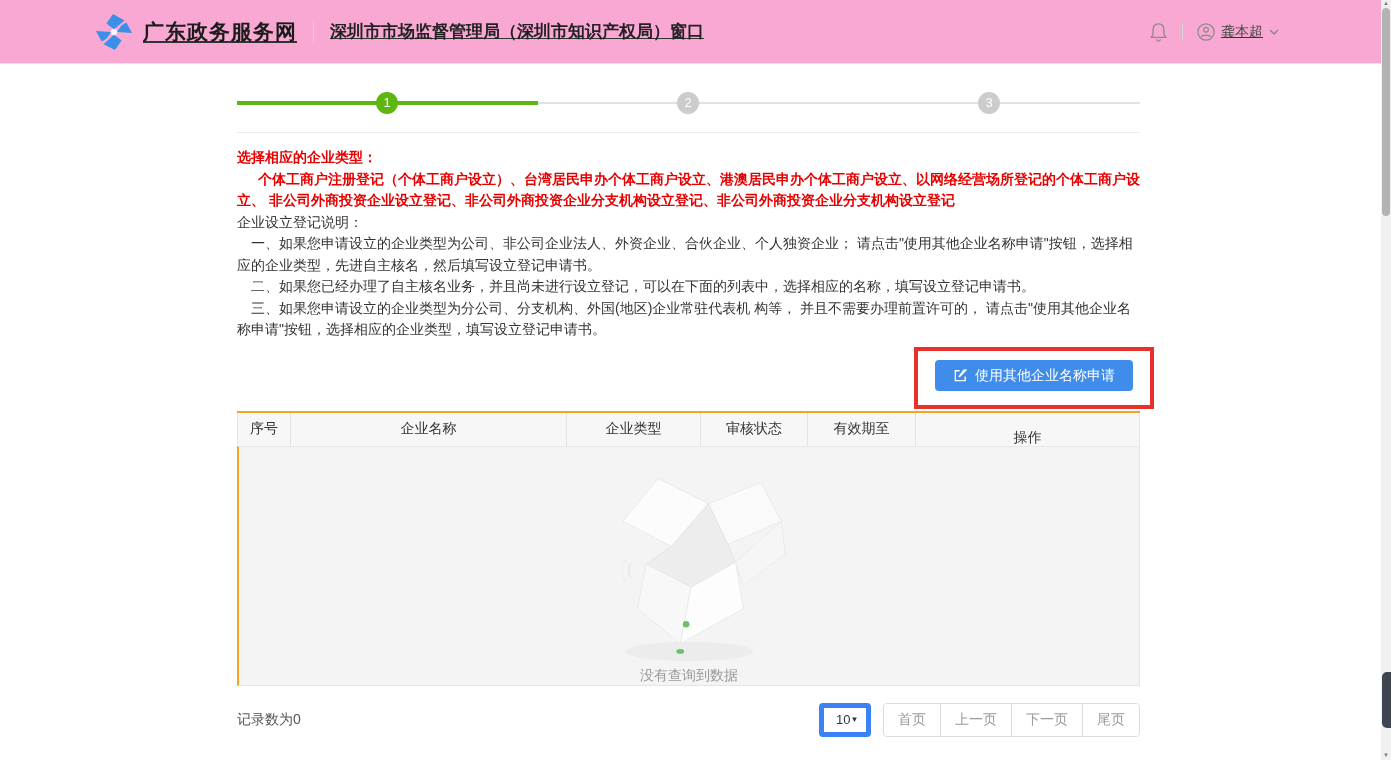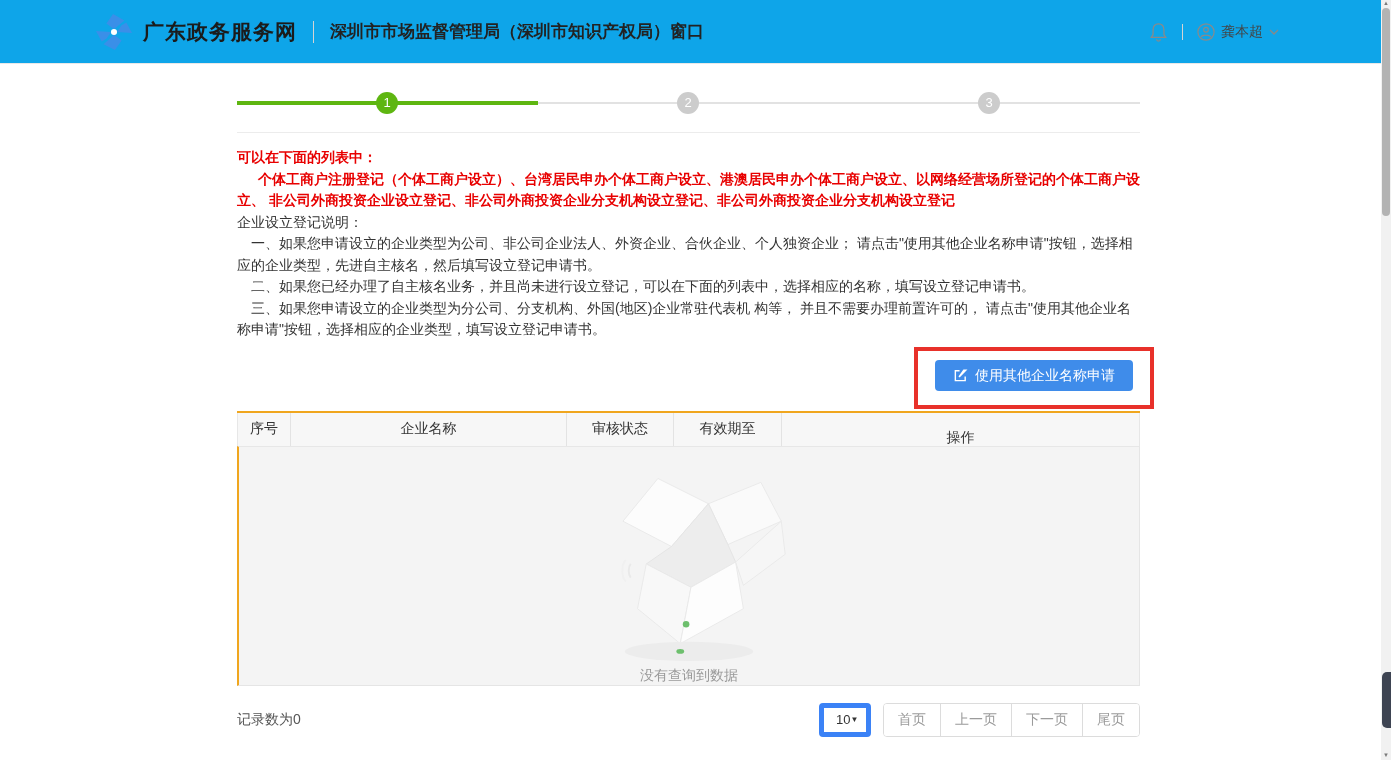--- a/index.html
+++ b/index.html
@@ -2,21 +2,21 @@
 <html><head>
 <meta charset="utf-8">
 <style>
   * { margin:0; padding:0; box-sizing:border-box; }
   html,body { width:1391px; height:760px; }
   body { font-family:"Liberation Sans","DejaVu Sans",sans-serif; background:#fff; color:#333; overflow:hidden; }
   .page { position:relative; width:1391px; height:760px; background:#fff; }
 
   
   header { height:64px; display:flex; align-items:center; justify-content:space-between;
-           border-bottom:1px solid #e8e8e8; background:#0ea5e9; padding:0 112px 0 95px; }
+           border-bottom:1px solid #e8e8e8; background:#f9a8d4; padding:0 112px 0 95px;text-decoration:underline; }
   .h-left { display:flex; align-items:center; }
   .brand-logo { width:38px; height:38px; margin-right:10px; }
   .brand-name { font-size:21px; font-weight:bold; color:#1b1b1b; letter-spacing:1px; }
   .vsep { width:1px; height:22px; background:#d4d4d4; margin:0 16px; }
   .window-title { font-size:17px; font-weight:bold; color:#222; }
   .h-right { display:flex; align-items:center; color:#666; font-size:14px; }
   .bell { width:19px; height:20px; cursor:pointer; }
   .h-right .vsep { margin:0 14px; height:16px; }
   .user-ic { width:18px; height:18px; margin-right:6px; }
   .user-name { color:#444; }
@@ -137,21 +137,21 @@
         <div class="line-green"></div>
         <div class="line-gray"></div>
         <div class="step-dot active dot1">1</div>
         <div class="step-dot dot2">2</div>
         <div class="step-dot dot3">3</div>
       </div>
       <div class="steps-divider"></div>
     </section>
 
     <section class="notice">
-      <p class="red-title">可以在下面的列表中：</p>
+      <p class="red-title">选择相应的企业类型：</p>
       <p class="red-body">个体工商户注册登记（个体工商户设立）、台湾居民申办个体工商户设立、港澳居民申办个体工商户设立、以网络经营场所登记的个体工商户设立、 非公司外商投资企业设立登记、非公司外商投资企业分支机构设立登记、非公司外商投资企业分支机构设立登记</p>
       <p class="desc-title">企业设立登记说明：</p>
       <p class="desc-item">一、如果您申请设立的企业类型为公司、非公司企业法人、外资企业、合伙企业、个人独资企业； 请点击"使用其他企业名称申请"按钮，选择相应的企业类型，先进自主核名，然后填写设立登记申请书。</p>
       <p class="desc-item">二、如果您已经办理了自主核名业务，并且尚未进行设立登记，可以在下面的列表中，选择相应的名称，填写设立登记申请书。</p>
       <p class="desc-item">三、如果您申请设立的企业类型为分公司、分支机构、外国(地区)企业常驻代表机 构等， 并且不需要办理前置许可的， 请点击"使用其他企业名称申请"按钮，选择相应的企业类型，填写设立登记申请书。</p>
     </section>
 
     <div class="action-row">
       <div class="red-annotation">
         <button class="use-other-btn">
@@ -161,20 +161,21 @@
           </svg>
           <span>使用其他企业名称申请</span>
         </button>
       </div>
     </div>
 
     <div class="tablebox">
       <div class="thead">
         <div class="th th-c0">序号</div>
         <div class="th th-c1">企业名称</div>
+        <div class="th th-c2">企业类型</div>
         <div class="th th-c3">审核状态</div>
         <div class="th th-c4">有效期至</div>
         <div class="th th-c5">操作</div>
       </div>
       <div class="tbody">
         <svg class="empty-ill" width="220" height="204" viewBox="0 0 220 210">
           <path d="M50 120 a4 8 0 0 1 0 -14" fill="none" stroke="#e9e9e9" stroke-width="2"></path>
           <path d="M45 124 a6 12 0 0 1 0 -22" fill="none" stroke="#f0f0f0" stroke-width="2"></path>
           <polygon points="78,18 130,44 92,88 42,62" fill="#fcfcfc" stroke="#e9e9e9" stroke-width="1"></polygon>
           <polygon points="130,44 184,22 205,62 150,86" fill="#fafafa" stroke="#e9e9e9" stroke-width="1"></polygon>

